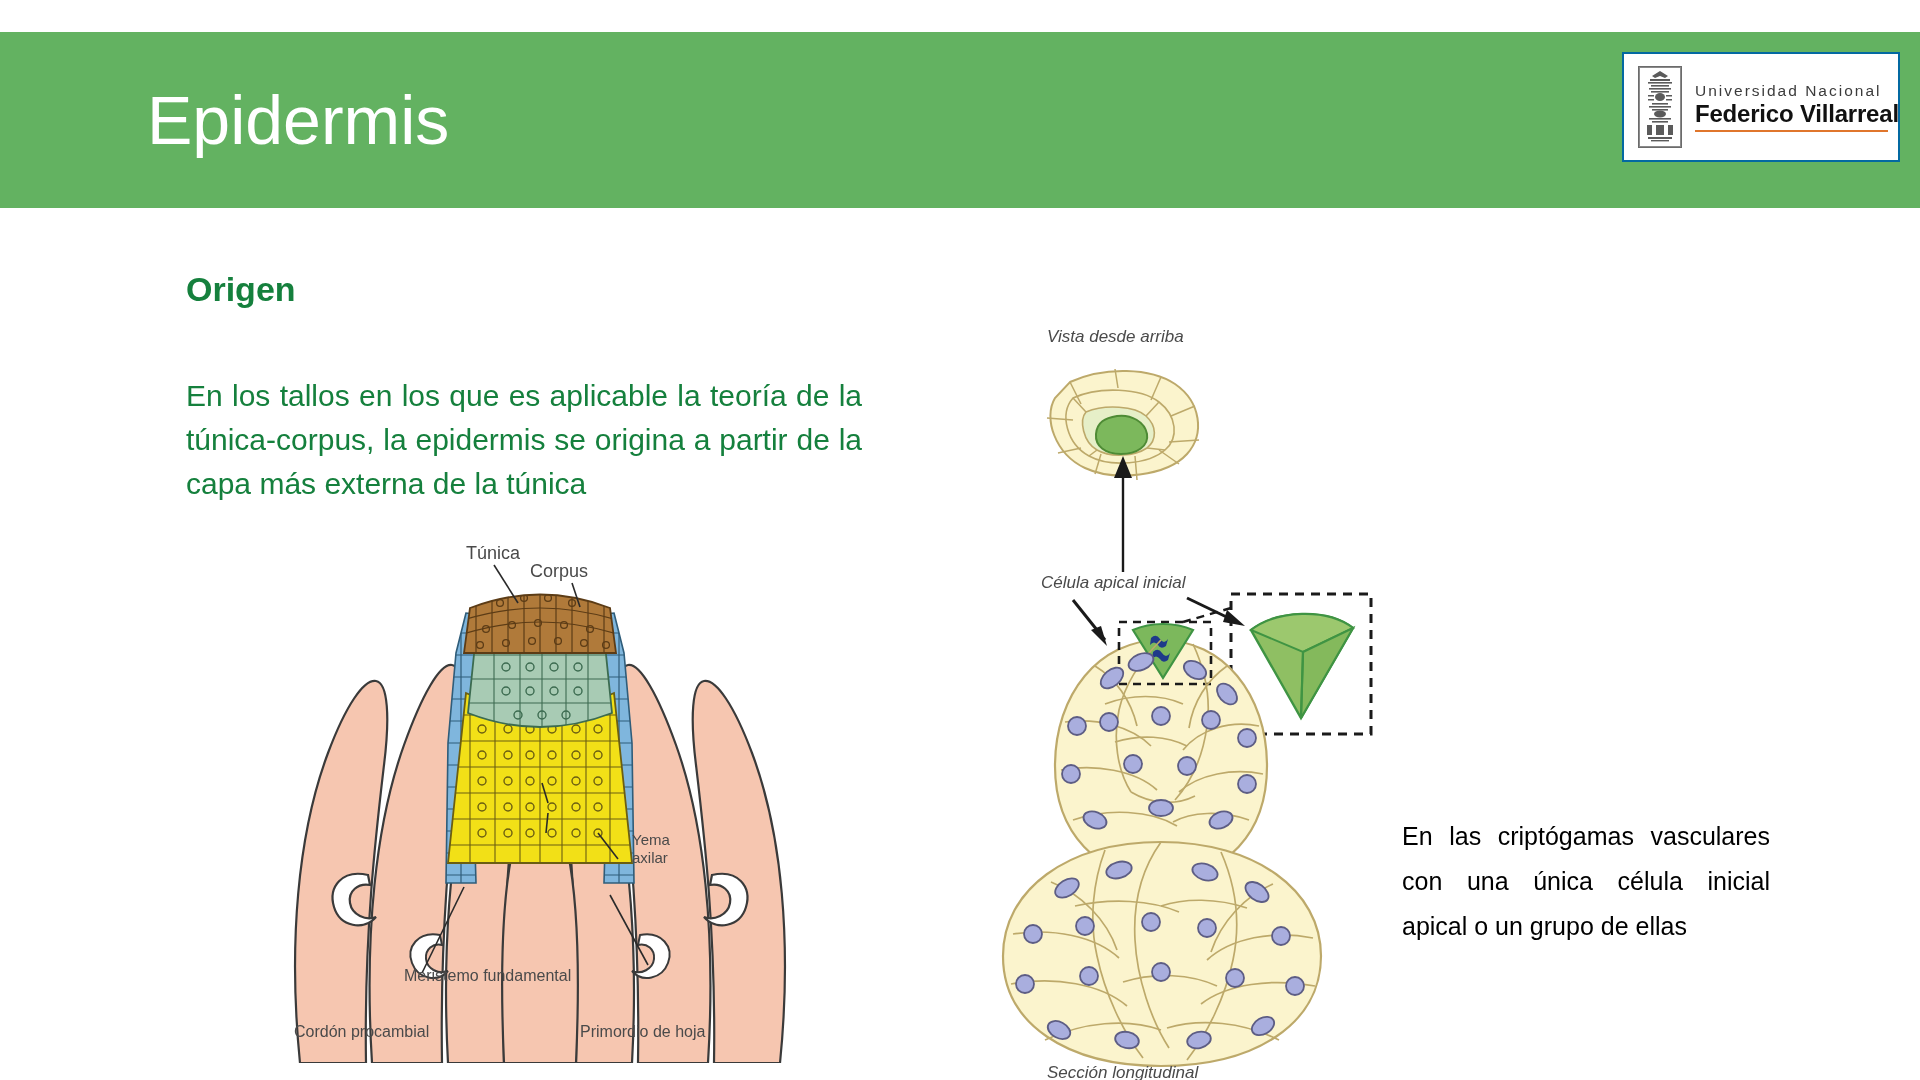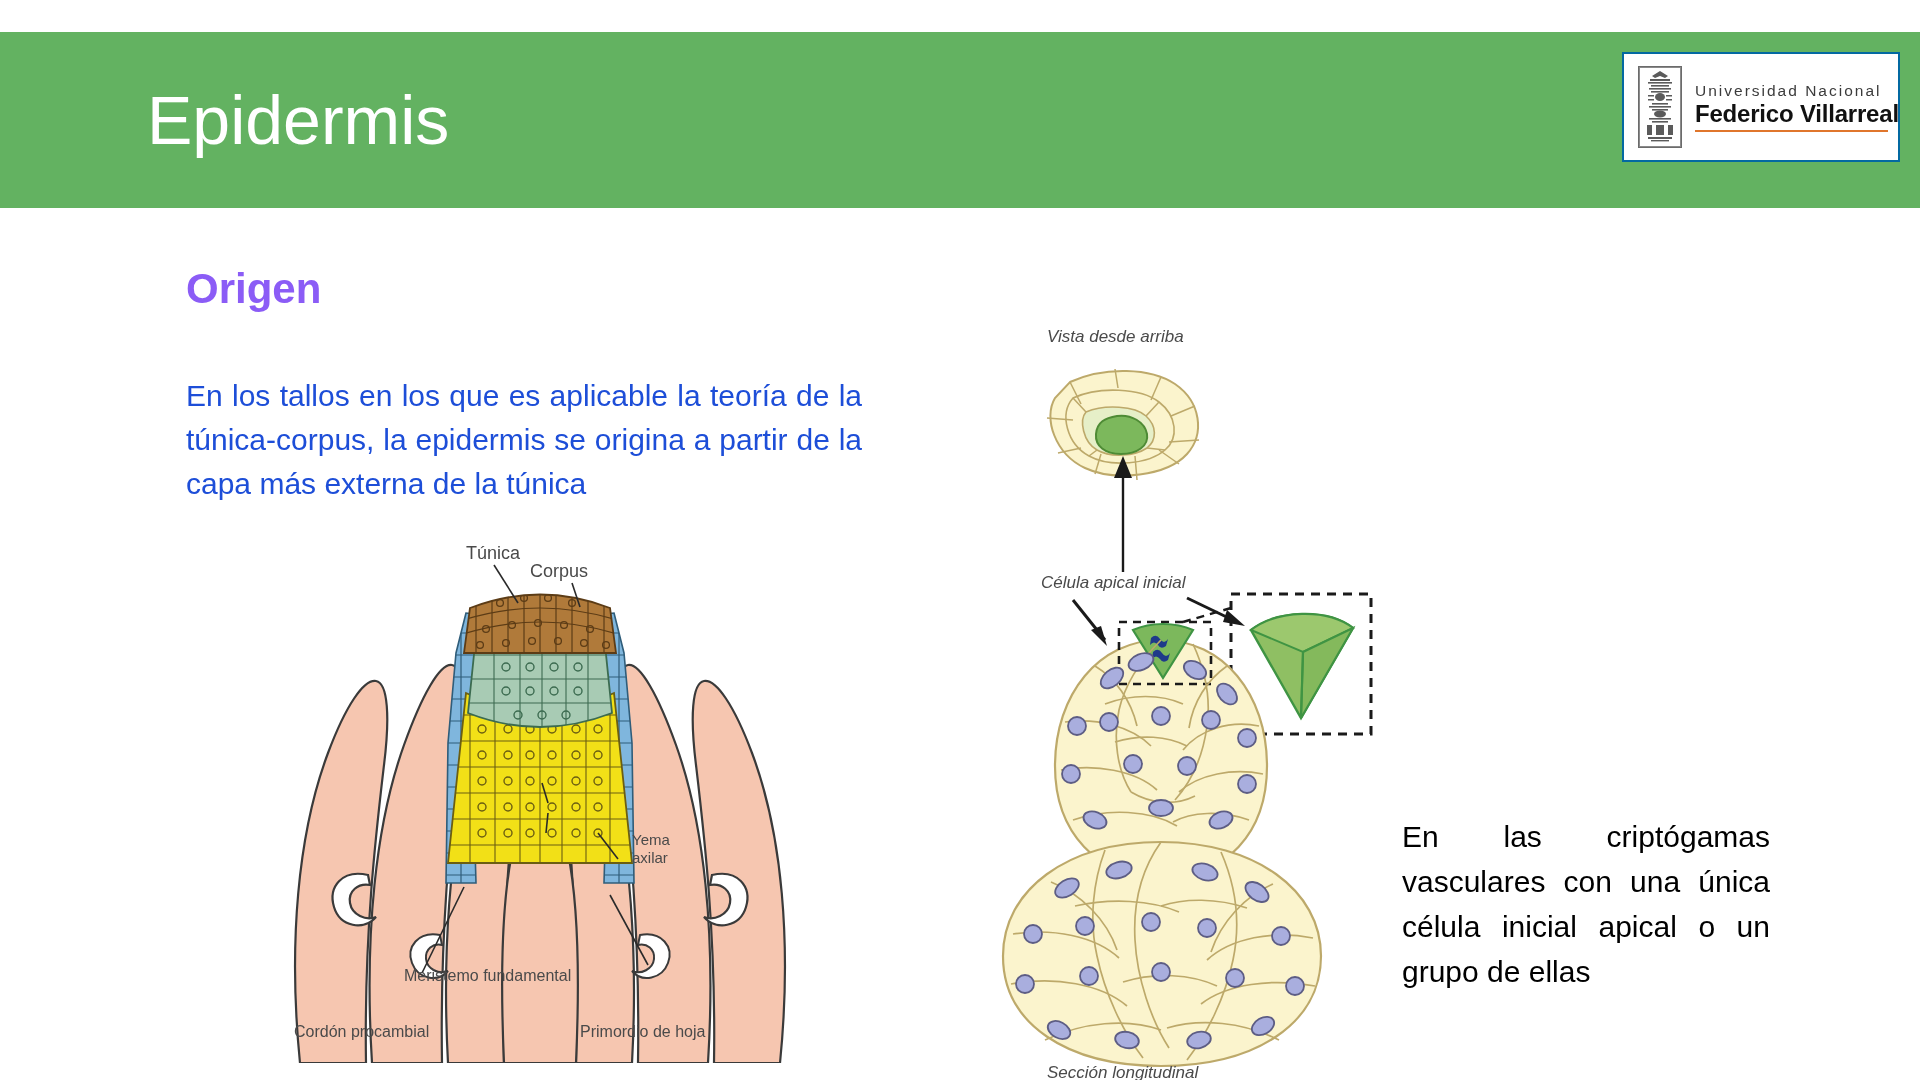--- a/index.html
+++ b/index.html
@@ -76,40 +76,40 @@
   #logo-rule {
     margin-top: 2px;
     height: 2px;
     background: #e0762c;
     width: 100%;
   }
 
   
   #origen-heading {
     position: absolute; left: 186px; top: 232px;
-    font-size: 42px;
+    font-size: 34px;
     font-weight: bold;
-    color: #8b5cf6;
+    color: #15803d;
     line-height: 50px;
     white-space: nowrap;
   }
   #origen-paragraph {
     position: absolute; left: 186px; top: 342px;
     width: 676px;
     font-size: 30px;
-    color: #1d4ed8;
+    color: #15803d;
     line-height: 44px;
     text-align: justify;
   }
 
   
   #cripto-paragraph {
     position: absolute; left: 1402px; top: 782px;
     width: 368px;
-    font-size: 30px;
+    font-size: 25px;
     color: #000000;
     line-height: 45px;
     text-align: justify;
   }
 
   
   #figure-shoot-apex {
     position: absolute; left: 280px; top: 471px;
     width: 520px; height: 560px;
   }

